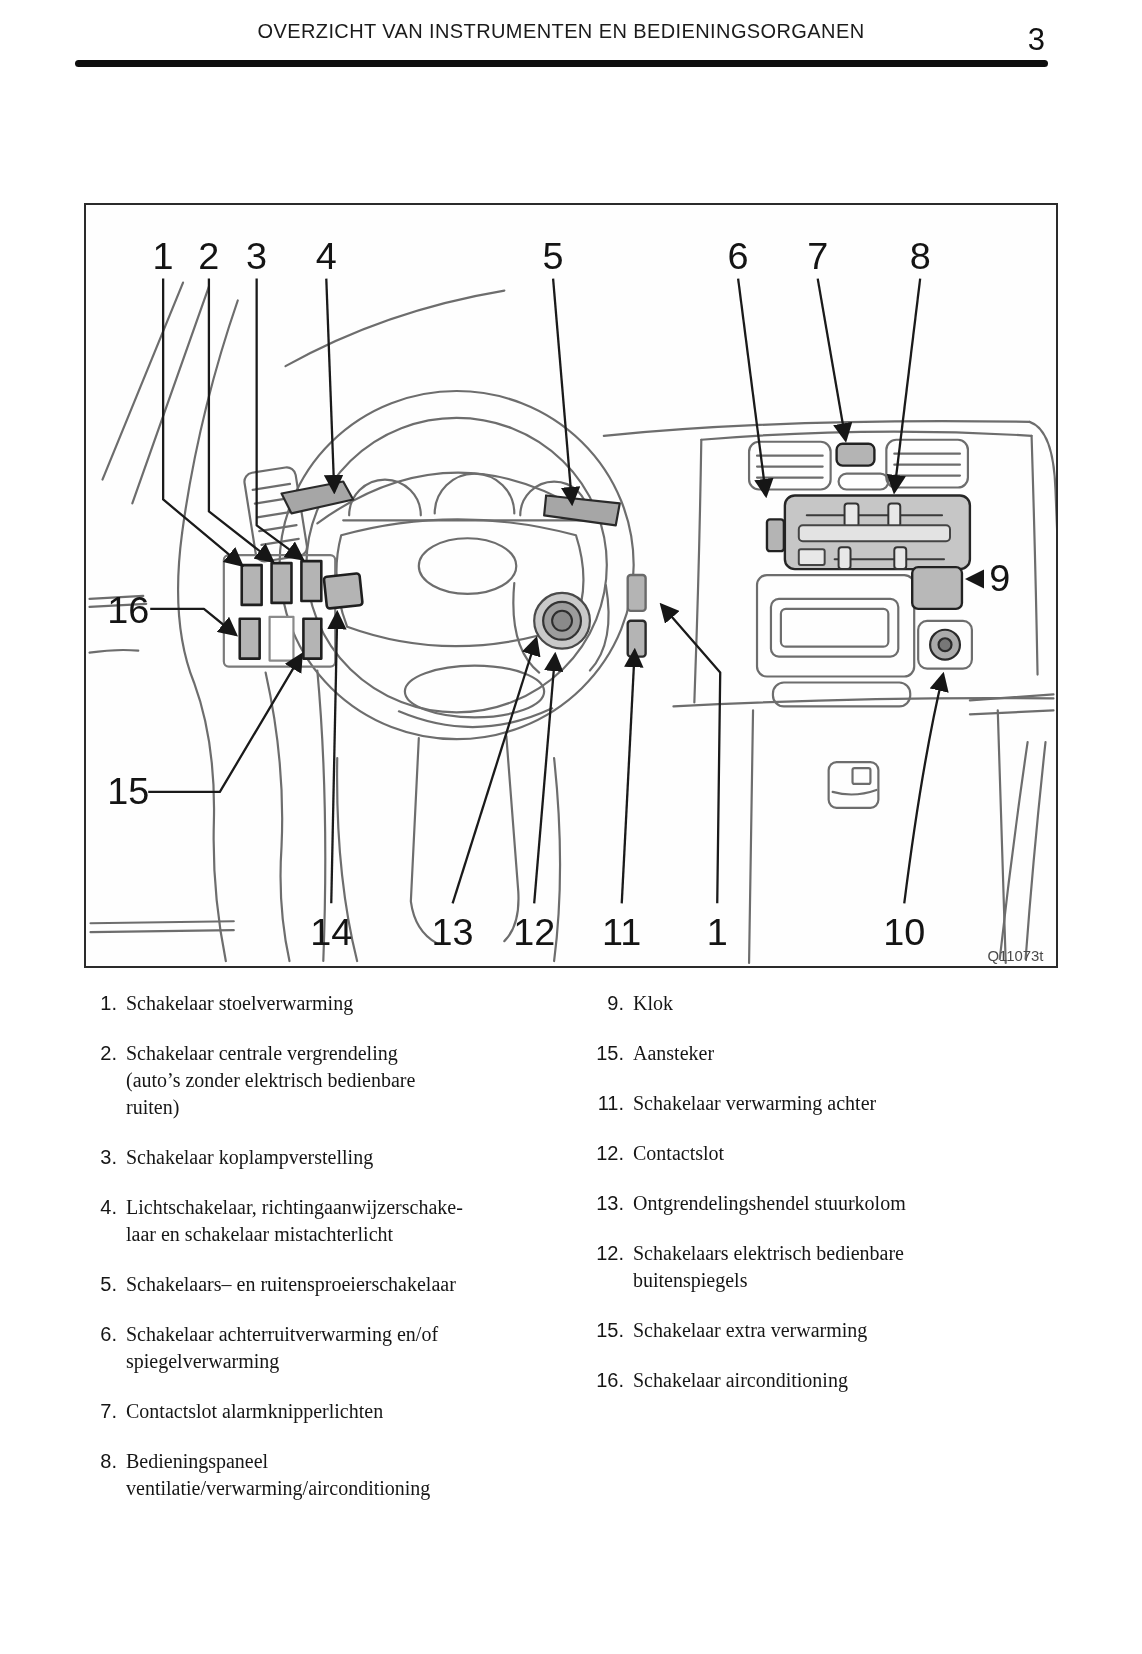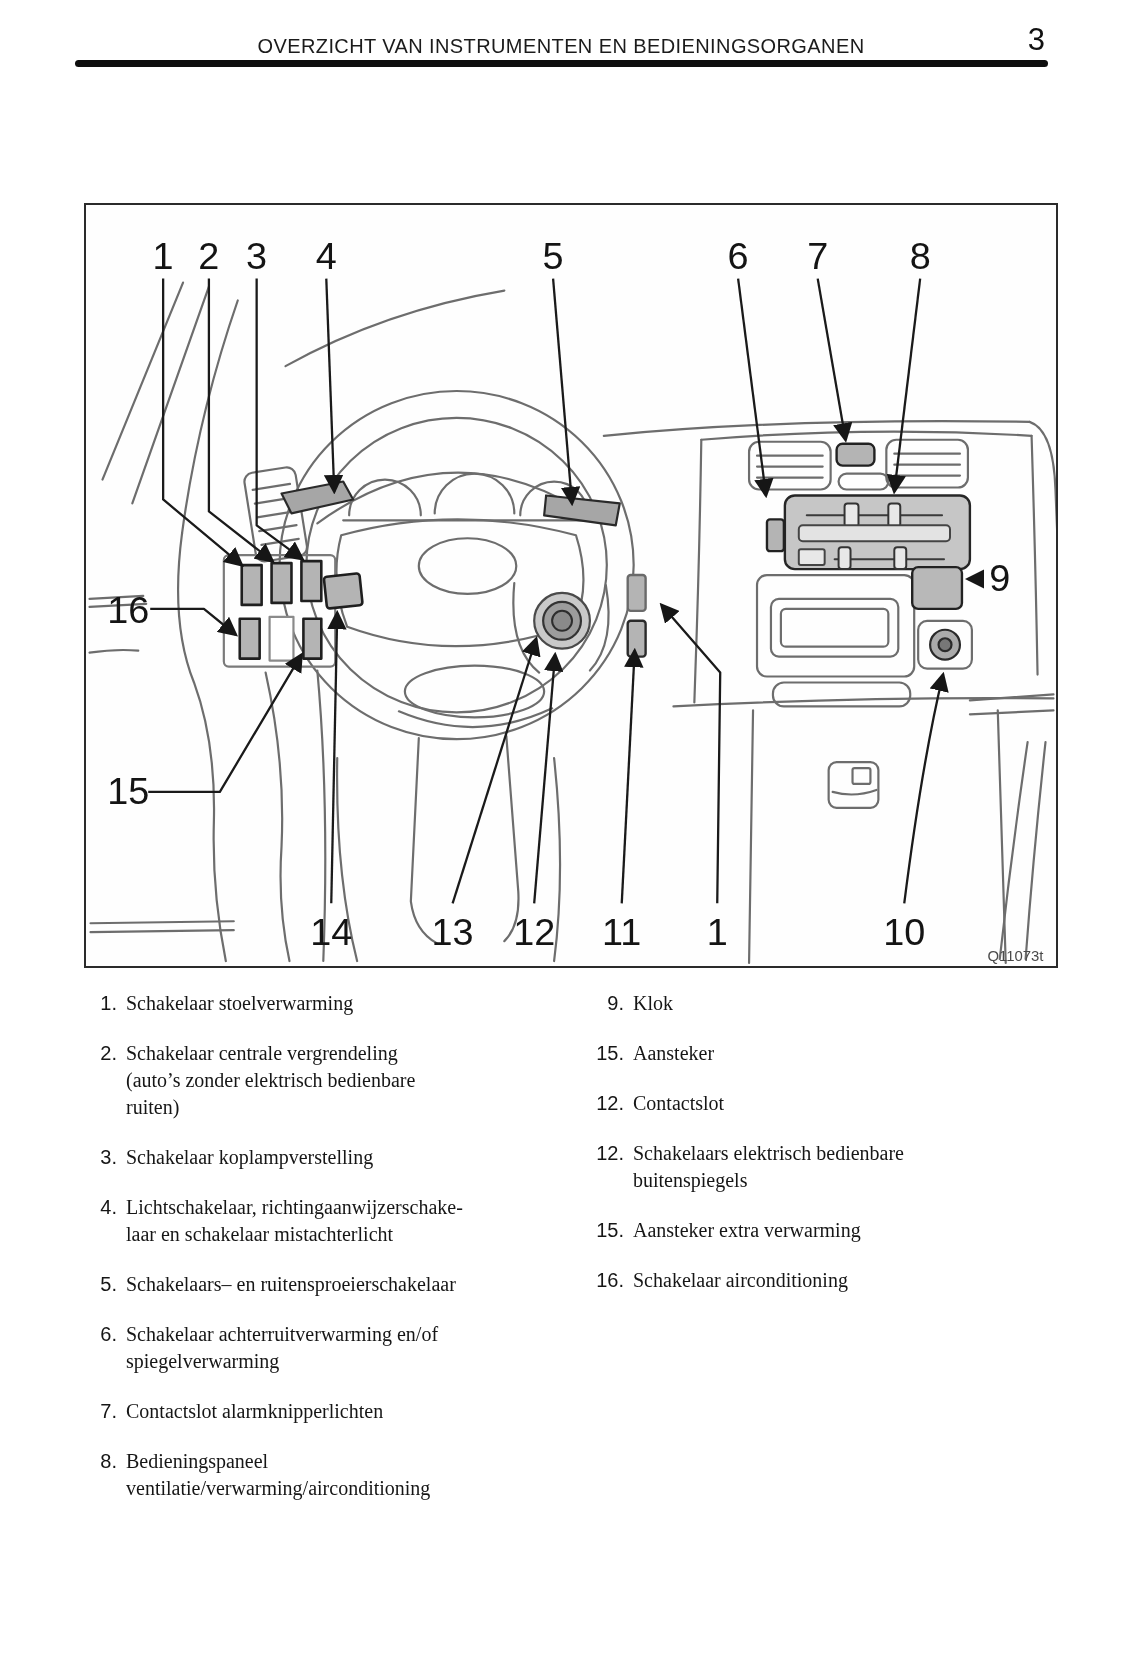--- a/index.html
+++ b/index.html
@@ -3,21 +3,21 @@
 <meta charset="utf-8">
 <style>
   html,body{margin:0;padding:0;background:#ffffff;}
   .page{
     position:relative;width:1142px;height:1654px;background:#fff;
     font-family:"Liberation Sans","DejaVu Sans",sans-serif;color:#161616;
     overflow:hidden;
   }
   
   .hdr-title{
-    position:absolute;left:75px;right:95px;top:35px;text-align:center;
+    position:absolute;left:75px;right:95px;top:20px;text-align:center;
     font-size:20px;letter-spacing:.4px;color:#1b1b1b;white-space:nowrap;
   }
   .hdr-page{
     position:absolute;right:97px;top:22px;font-size:31px;color:#111;
   }
   .hdr-rule{
     position:absolute;left:75px;top:60px;width:973px;height:7px;
     background:#0e0e0e;border-radius:3.5px;
   }
   
@@ -276,31 +276,39 @@
   <ol class="legend-col right">
     <li class="item">
         <span class="num">9.</span>
         <span class="txt">Klok</span>
       </li>
     <li class="item">
         <span class="num">15.</span>
         <span class="txt">Aansteker</span>
       </li>
     <li class="item">
+        <span class="num">11.</span>
+        <span class="txt">Schakelaar verwarming achter</span>
+      </li>
+    <li class="item">
         <span class="num">12.</span>
         <span class="txt">Contactslot</span>
+      </li>
+    <li class="item">
+        <span class="num">13.</span>
+        <span class="txt">Ontgrendelingshendel stuurkolom</span>
       </li>
     <li class="item">
         <span class="num">12.</span>
         <span class="txt">Schakelaars elektrisch bedienbare
 buitenspiegels</span>
       </li>
     <li class="item">
         <span class="num">15.</span>
-        <span class="txt">Aansteker extra verwarming</span>
+        <span class="txt">Schakelaar extra verwarming</span>
       </li>
     <li class="item">
         <span class="num">16.</span>
         <span class="txt">Schakelaar airconditioning</span>
       </li>
   </ol>
 
 </div>
 
 </body></html>

